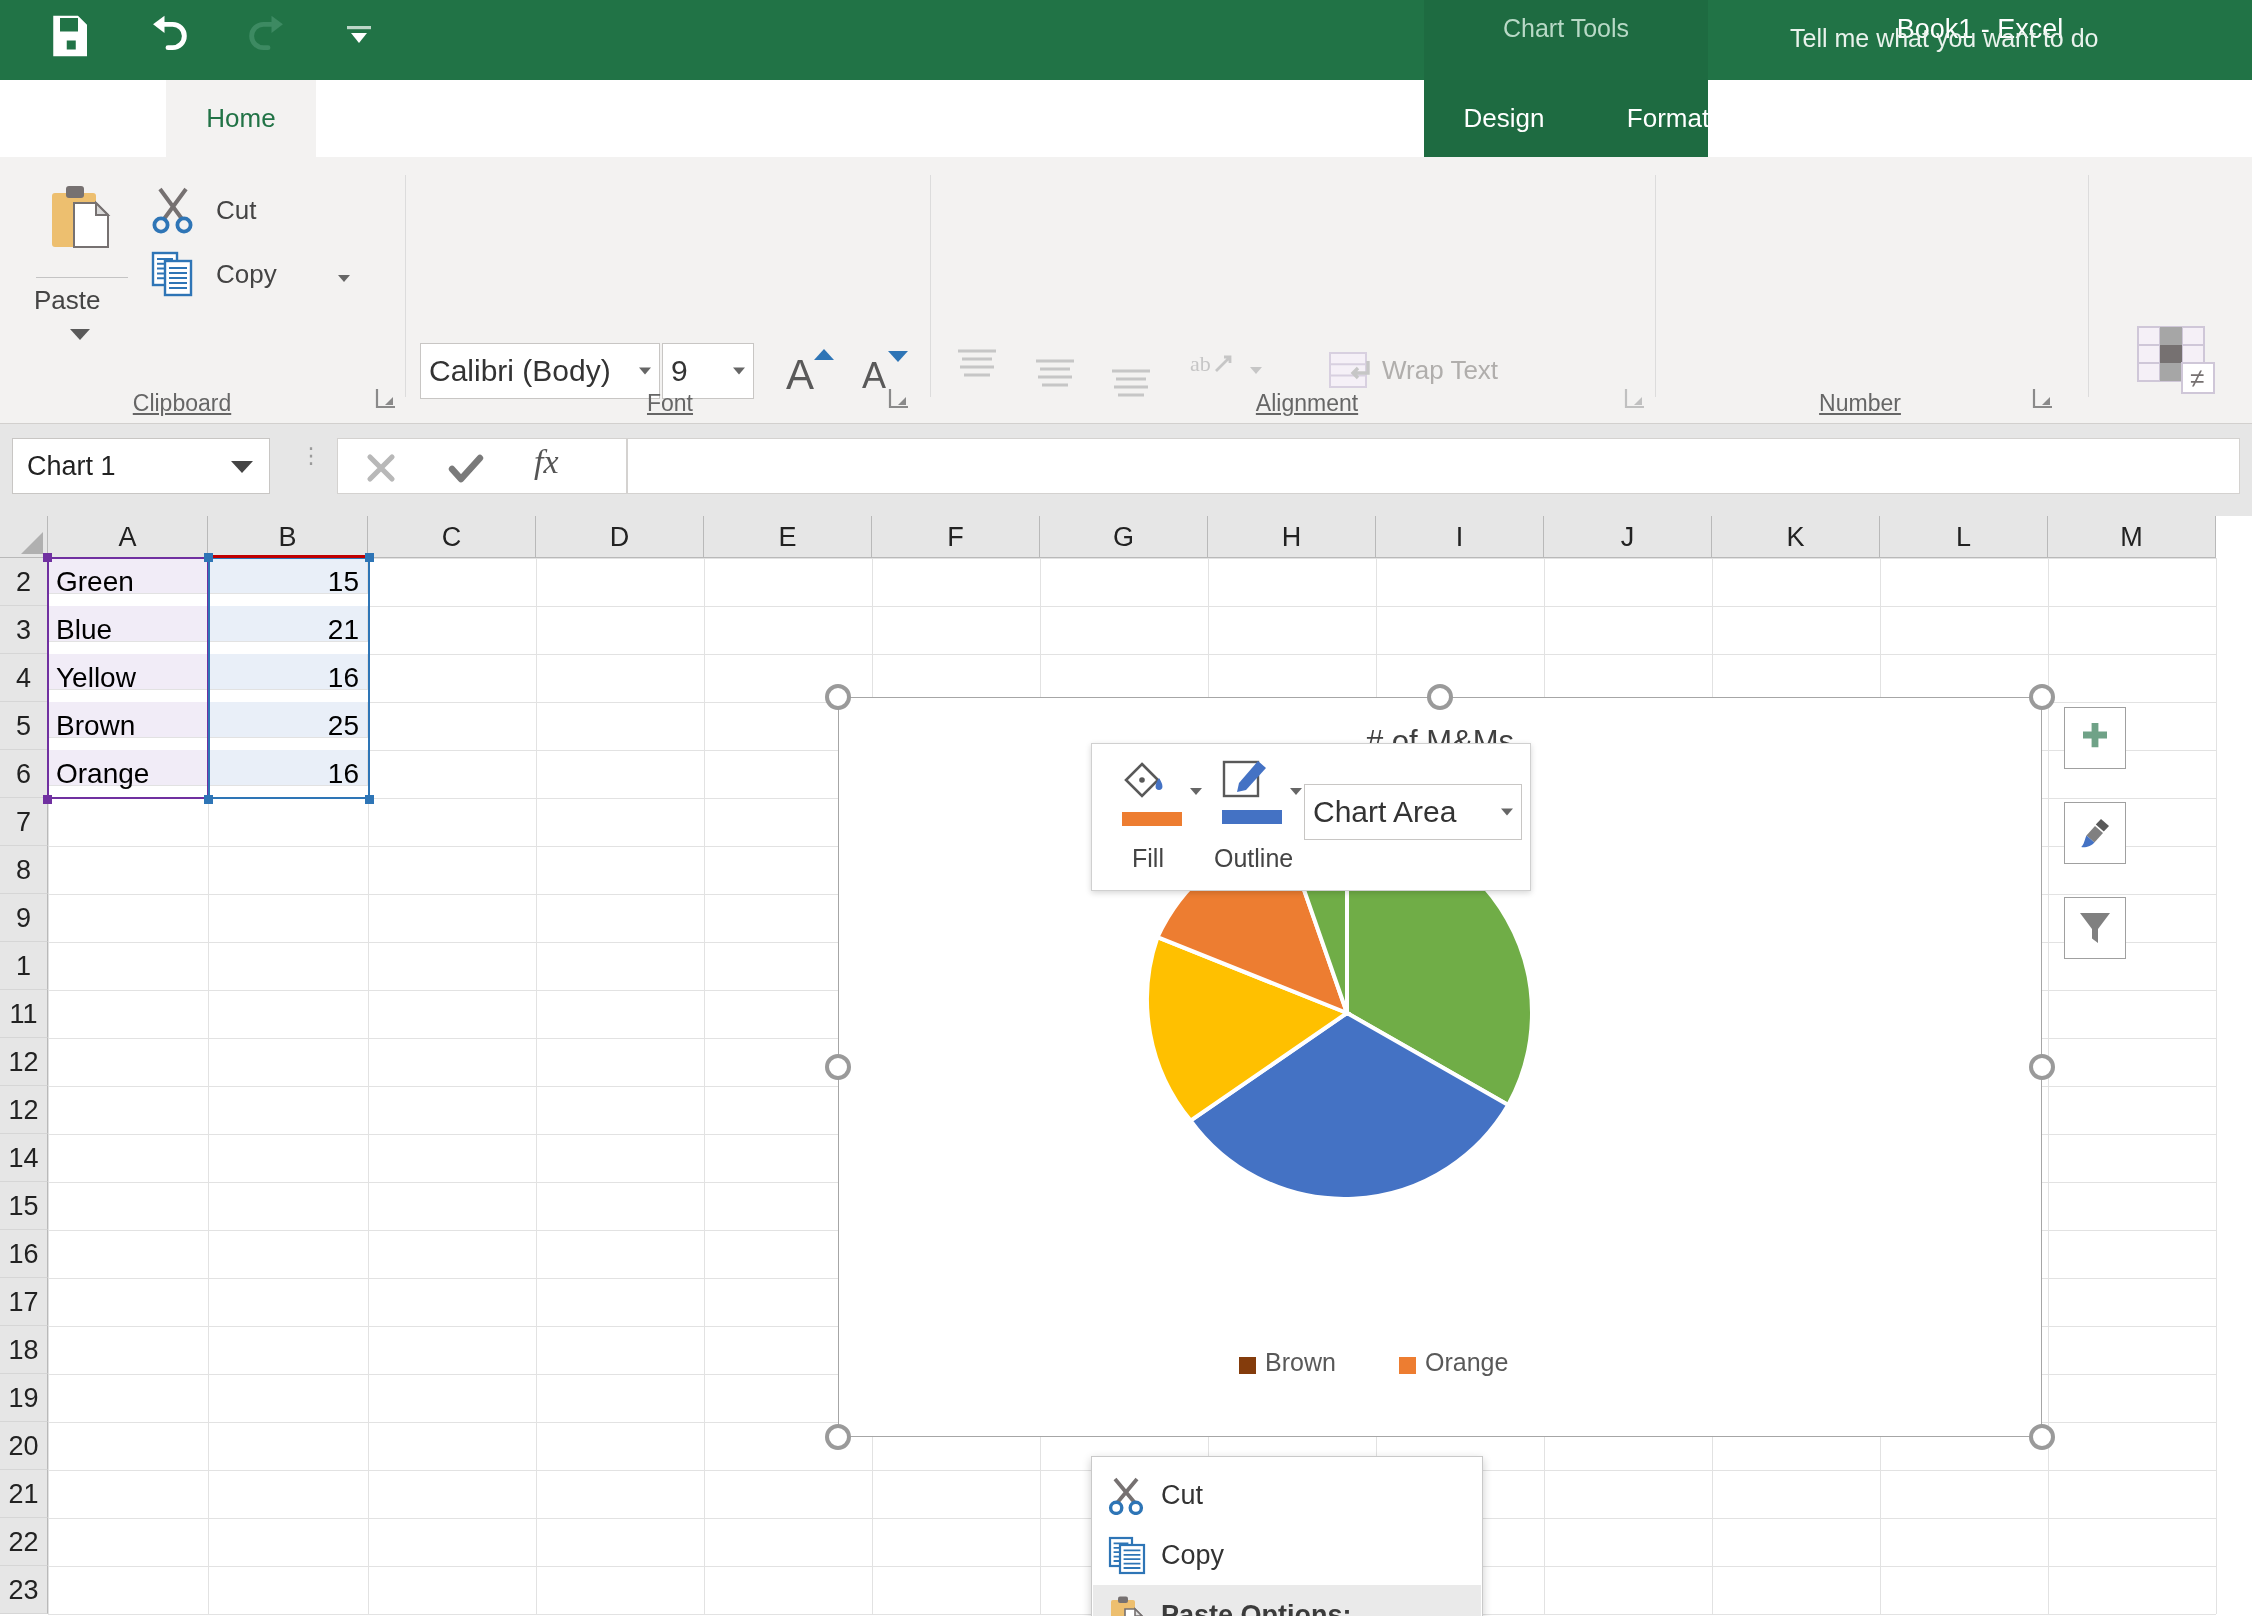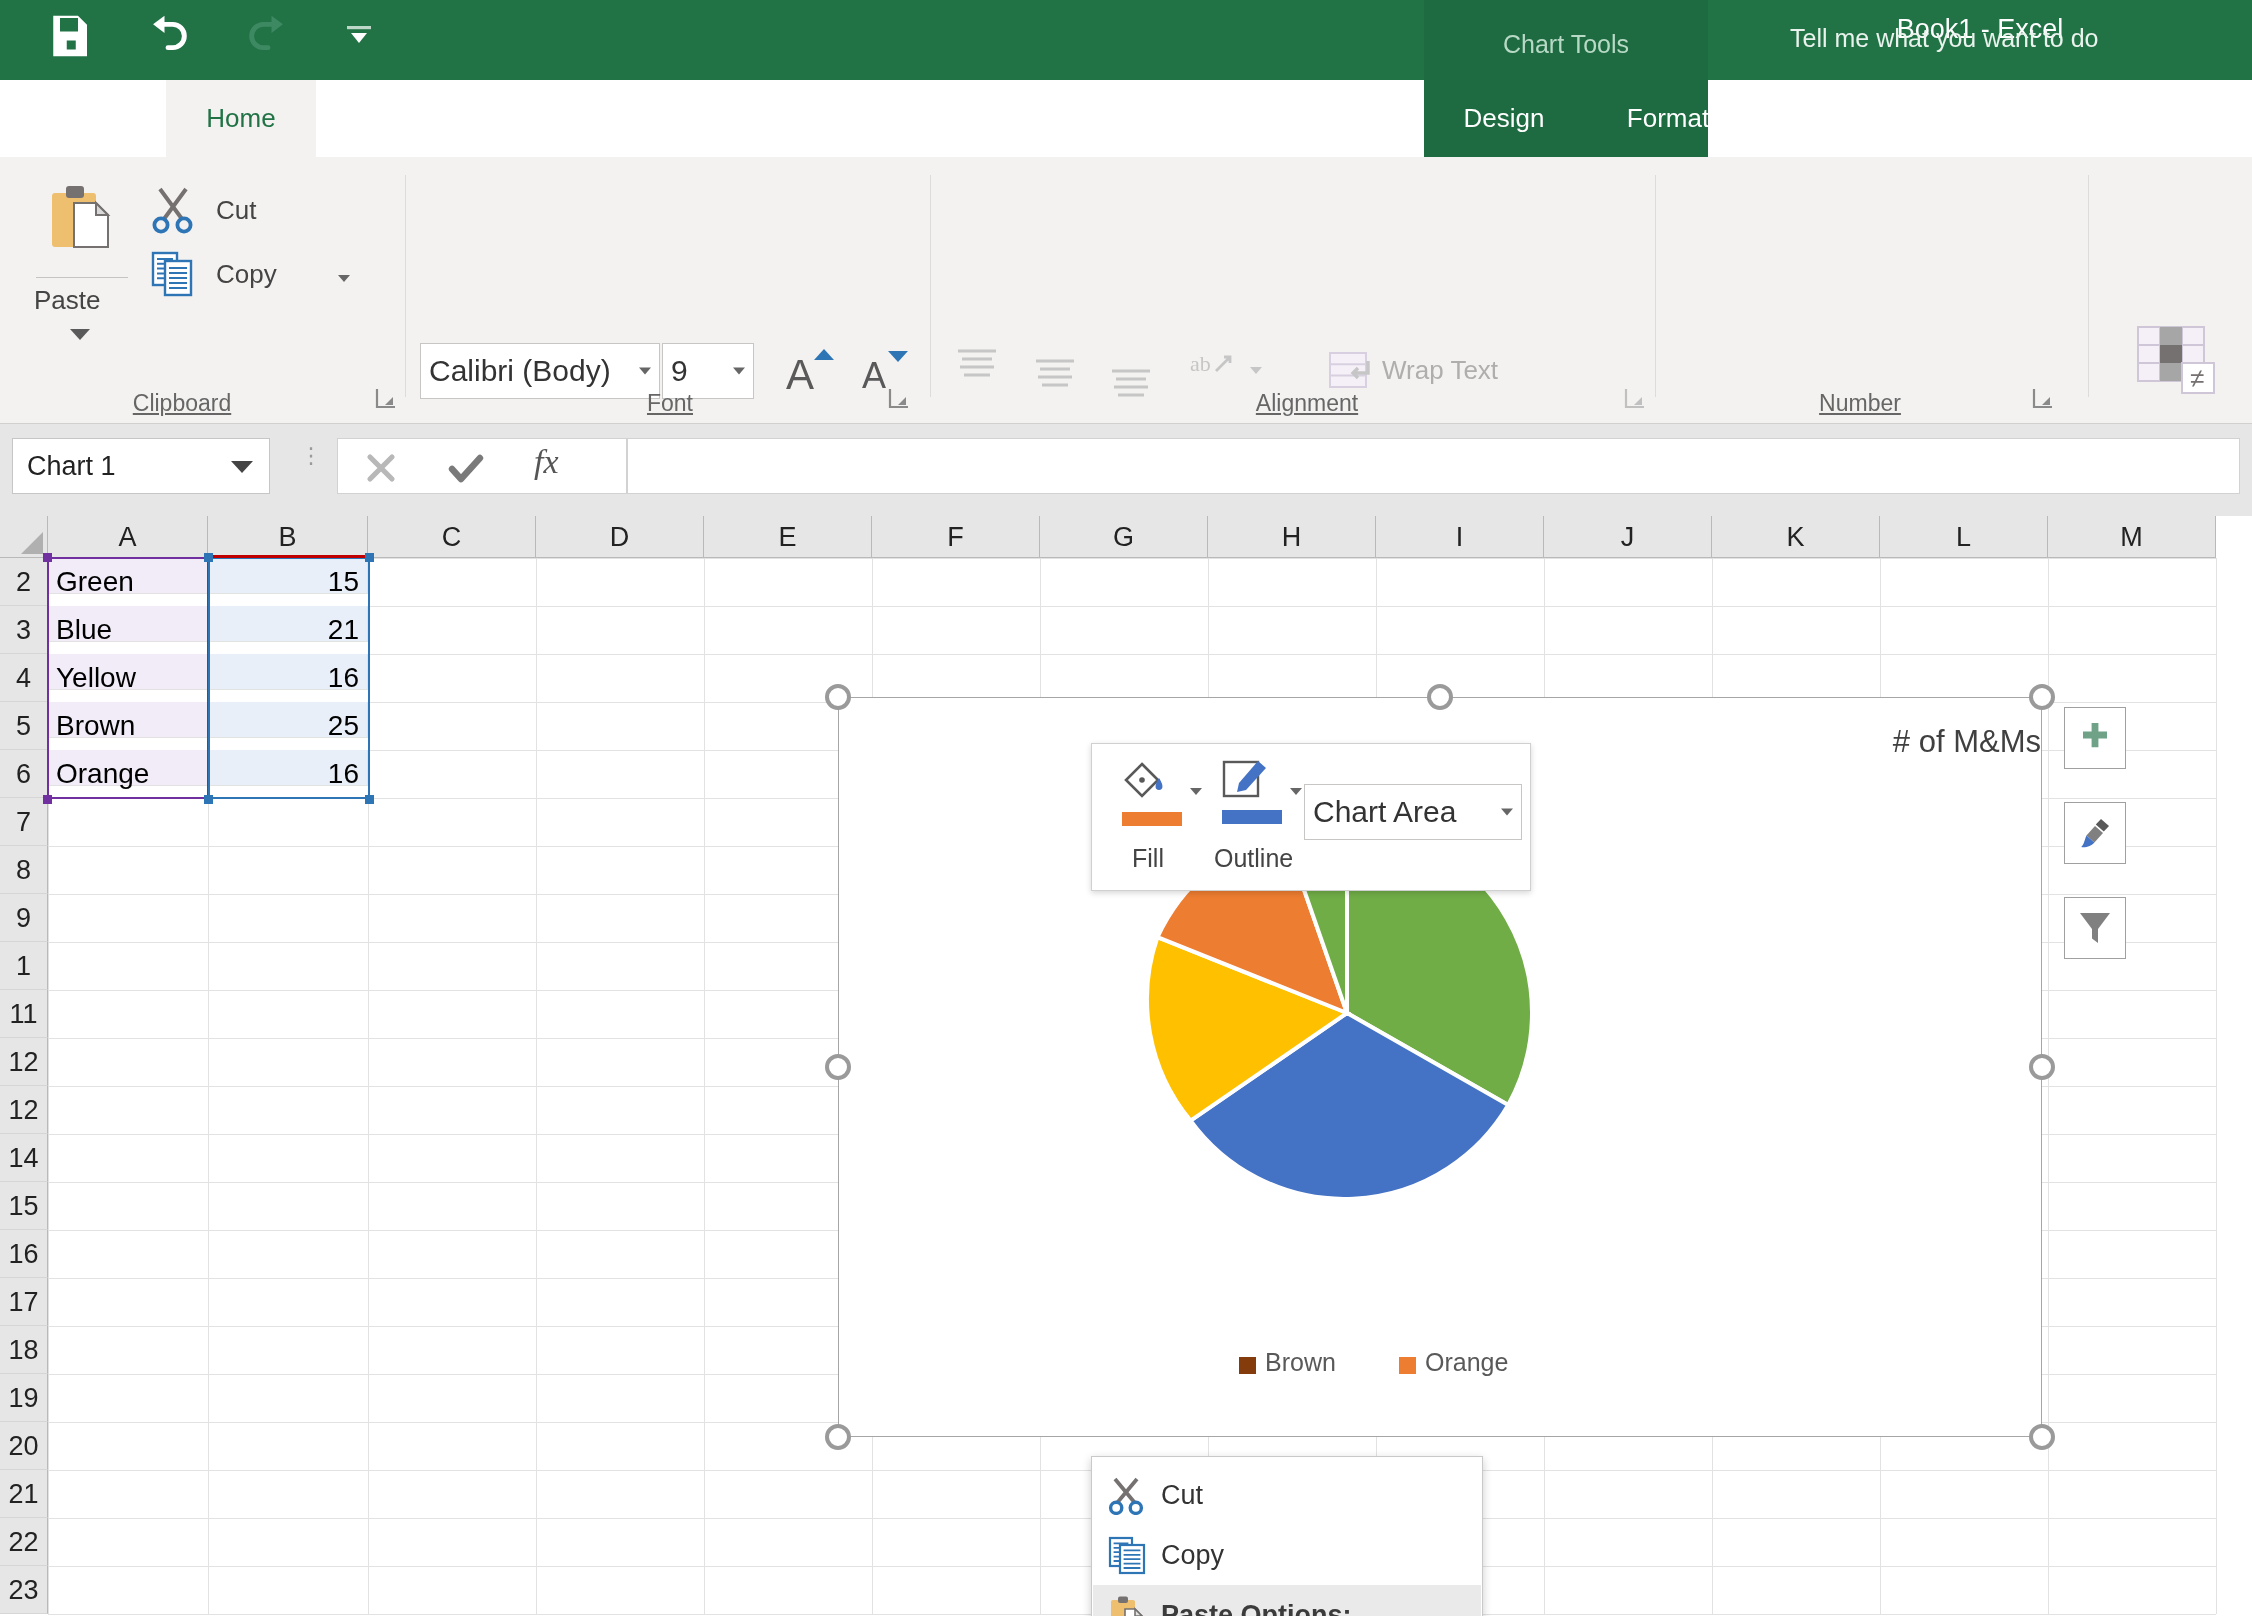--- a/index.html
+++ b/index.html
@@ -15,21 +15,21 @@
   .titlebar {
     position:absolute; left:0; top:0; width:2252px; height:80px;
     background:#217346;
   }
   .tb-ctx {
     position:absolute; left:1424px; top:0; width:284px; height:157px;
     background:#1e6b41;
   }
   .tb-ctx-label {
     position:absolute; left:1424px; top:14px; width:284px;
-    text-align:center; color:#b8d9c6; font-size:25px;margin-top:16px;
+    text-align:center; color:#b8d9c6; font-size:25px;
   }
   .tb-title {
     position:absolute; left:1708px; top:14px; width:544px;
     text-align:center; color:#ffffff; font-size:27px;
   }
 
   
   .qat { position:absolute; top:8px; }
   .qat svg { display:block; }
 
@@ -642,21 +642,21 @@
     <div class="selB-top" style="left:208px; top:39px; width:162px;"></div>
     <div class="sel-dot" style="left:43px;  top:37px;"></div>
     <div class="sel-dot" style="left:43px;  top:279px;"></div>
     <div class="sel-dot" style="left:204px; top:279px;"></div>
     <div class="sel-dot b" style="left:204px; top:37px;"></div>
     <div class="sel-dot b" style="left:365px; top:37px;"></div>
     <div class="sel-dot b" style="left:365px; top:279px;"></div>
     <div class="sel-dot b" style="left:204px; top:279px;"></div>
 
     <div class="chartframe" style="left:838px; top:181px; width:1204px; height:740px;">
-      <div class="charttitle" style="left:0; top:26px; width:100%;text-align:right;"># of M&amp;Ms</div>
+      <div class="charttitle" style="left:0; top:26px; width:100%;"># of M&amp;Ms</div>
 
       <svg style="position:absolute; left:248px; top:100px;" width="520" height="440" viewBox="0 0 520 440">
 
         <g stroke="#ffffff" stroke-width="4">
           <path d="M260 215 L260 25 A190 190 0 0 1 421.2 307.0 Z" fill="#70AD47"></path>
           <path d="M260 215 L421.2 307.0 A190 190 0 0 1 103.6 322.6 Z" fill="#4472C4"></path>
           <path d="M260 215 L103.6 322.6 A190 190 0 0 1 70.5 139.2 Z" fill="#FFC000"></path>
           <path d="M260 215 L70.5 139.2 A190 190 0 0 1 196.8 33.9 Z" fill="#ED7D31"></path>
           <path d="M260 215 L196.8 33.9 A190 190 0 0 1 260 25 Z" fill="#70AD47"></path>
         </g>

